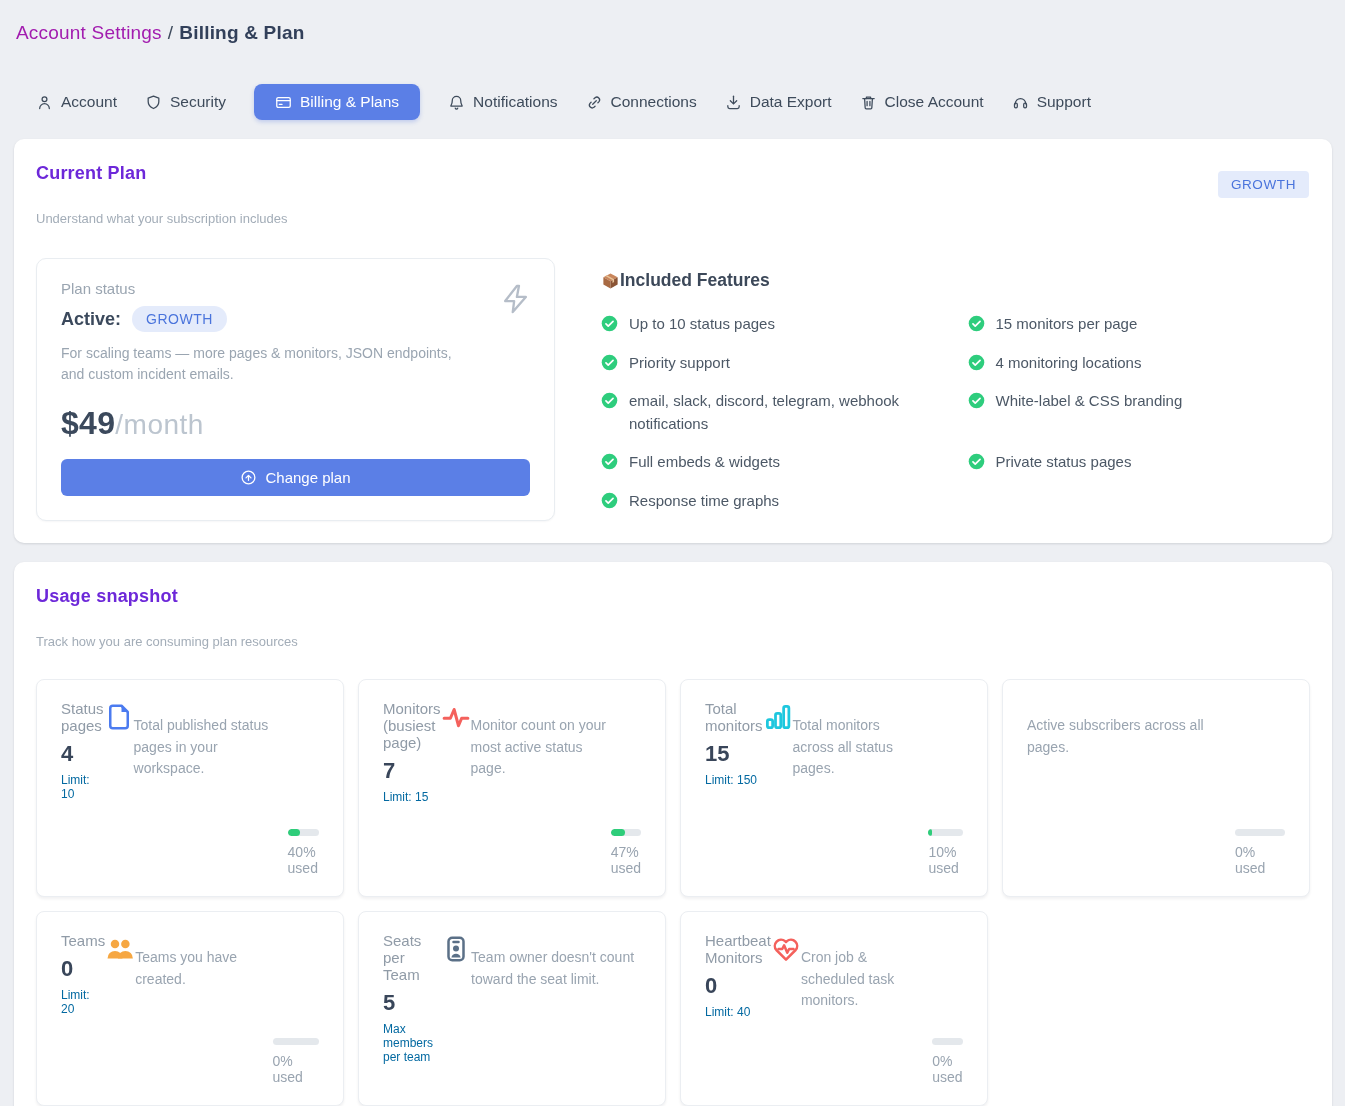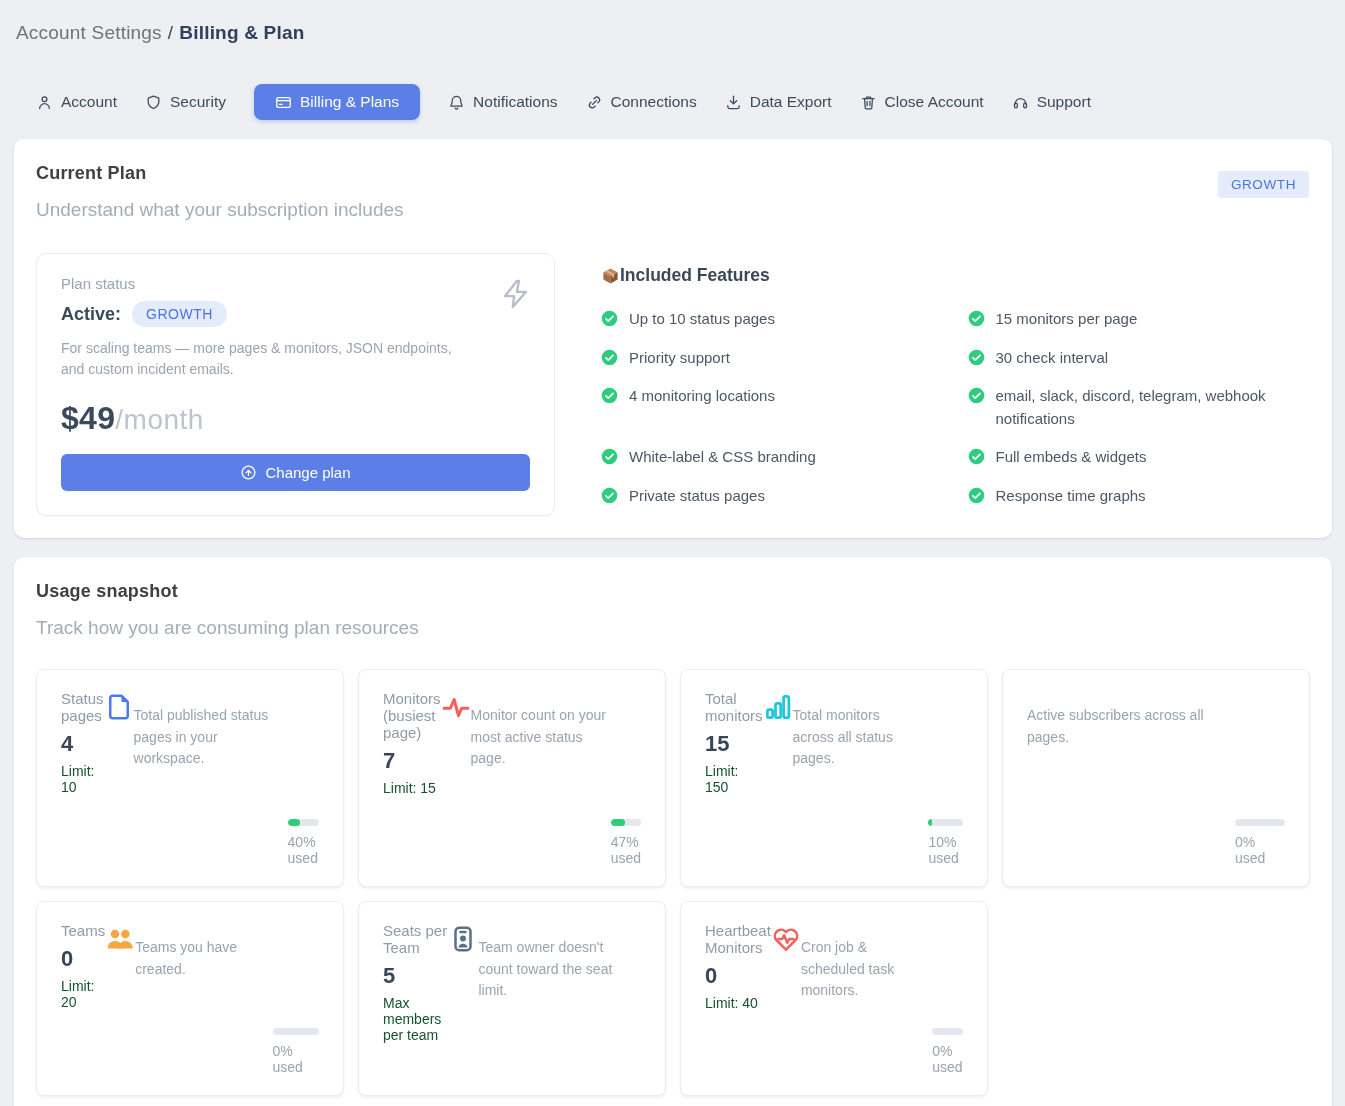--- a/index.html
+++ b/index.html
@@ -11,43 +11,43 @@
   *{box-sizing:border-box;margin:0;padding:0;}
   body{
     background:var(--page-bg);
     font-family:"Liberation Sans","DejaVu Sans",sans-serif;
     width:1345px;height:1106px;overflow:hidden;
     color:var(--ink);
   }
   .page{padding:12px 13px 12px 14px;}
   
   .crumbs{font-size:19px;margin:10px 0 0 2px;letter-spacing:.2px;}
-  .crumbs .section{color:#737373;font-weight:400;}
+  .crumbs .section{color:#a21caf;font-weight:400;}
   .crumbs .sep{color:#3d4a5c;margin:0 6px;font-weight:400;}
   .crumbs .current{color:#32405a;font-weight:700;}
   
   .tabbar{display:flex;align-items:center;gap:28px;margin:40px 0 0 22px;}
   .tab{
     display:flex;align-items:center;gap:8px;border:none;background:transparent;
     font-family:inherit;font-size:15.5px;color:#3e4b5b;cursor:pointer;padding:9px 0;
   }
   .tab.active{
     background:var(--accent);color:#fff;border-radius:8px;padding:9px 21px;
     box-shadow:0 2px 4px rgba(60,100,220,.25);
   }
   .ticon{display:inline-flex;}
   .ticon svg{width:17px;height:17px;}
   
   .panel{
     background:#fff;border-radius:10px;margin-top:19px;padding:24px 22px 22px 22px;
     box-shadow:0 1px 3px rgba(16,24,40,.08),0 1px 2px rgba(16,24,40,.05);
   }
   .panel-head{display:flex;justify-content:space-between;align-items:flex-start;}
-  .panel-title{font-size:18px;font-weight:700;color:#404040;letter-spacing:.2px;}
-  .panel-sub{font-size:19px;color:#a3adb8;margin-top:15px;}
+  .panel-title{font-size:18px;font-weight:700;color:#6d28d9;letter-spacing:.2px;}
+  .panel-sub{font-size:13px;color:#a3adb8;margin-top:27px;}
   .corner-badge{
     background:var(--badge-bg);color:var(--accent-dark);font-size:13.5px;
     padding:6px 13px;border-radius:4px;letter-spacing:.6px;margin:8px 1px 0 0;
   }
   
   .plan-row{display:flex;margin-top:32px;align-items:flex-start;}
   .plan-card{
     width:519px;flex:0 0 519px;border:1px solid var(--border);border-radius:10px;
     padding:21px 24px 24px 24px;position:relative;background:#fff;
     box-shadow:0 1px 2px rgba(16,24,40,.04);
@@ -86,21 +86,21 @@
   .usage-grid{display:grid;grid-template-columns:repeat(4,1fr);gap:14px;margin-top:30px;}
   .ucard{
     border:1px solid #ebeef2;border-radius:8px;background:#fff;padding:20px 24px;
     display:flex;flex-direction:row;box-shadow:0 2px 3px rgba(16,24,40,.06);
   }
   .usage-grid .ucard:nth-child(-n+4){min-height:218px;}
   .usage-grid .ucard:nth-child(n+5){min-height:195px;}
   .uhead{display:flex;justify-content:space-between;align-items:flex-start;}
   .utitle{font-size:15px;color:#909ba7;}
   .uvalue{font-size:22px;font-weight:700;color:#39465a;margin-top:7px;}
-  .ulimit{font-size:14px;color:#14532d;margin-top:6px;}
+  .ulimit{font-size:12px;color:#0369a1;margin-top:6px;}
   .uicon{margin-top:2px;display:inline-flex;}
   .uicon svg{width:30px;height:30px;}
   .udesc{font-size:14px;color:#99a4b0;line-height:1.55;margin-top:15px;padding-right:4px;}
   .uprog{margin-top:auto;padding-top:12px;}
   .track{height:7px;background:var(--track);border-radius:4px;overflow:hidden;}
   .fill{height:100%;background:var(--bar-green);border-radius:4px;}
   .plabel{font-size:14px;color:#99a4b0;margin-top:8px;}
 </style>
 </head>
 <body>
@@ -269,29 +269,20 @@
               </span>
               <span>Priority support</span>
             </div>
             <div class="feature">
               <span class="ck">
                 <svg viewBox="0 0 24 24">
                   <circle cx="12" cy="12" r="11" fill="#2ecd7d"></circle>
                   <path d="M7 12.6l3.2 3.2L17 9" fill="none" stroke="#fff" stroke-width="2.4" stroke-linecap="round" stroke-linejoin="round"></path>
                 </svg>
               </span>
-              <span>30 check interval</span>
-            </div>
-            <div class="feature">
-              <span class="ck">
-                <svg viewBox="0 0 24 24">
-                  <circle cx="12" cy="12" r="11" fill="#2ecd7d"></circle>
-                  <path d="M7 12.6l3.2 3.2L17 9" fill="none" stroke="#fff" stroke-width="2.4" stroke-linecap="round" stroke-linejoin="round"></path>
-                </svg>
-              </span>
               <span>4 monitoring locations</span>
             </div>
             <div class="feature">
               <span class="ck">
                 <svg viewBox="0 0 24 24">
                   <circle cx="12" cy="12" r="11" fill="#2ecd7d"></circle>
                   <path d="M7 12.6l3.2 3.2L17 9" fill="none" stroke="#fff" stroke-width="2.4" stroke-linecap="round" stroke-linejoin="round"></path>
                 </svg>
               </span>
               <span>email, slack, discord, telegram, webhook notifications</span>

